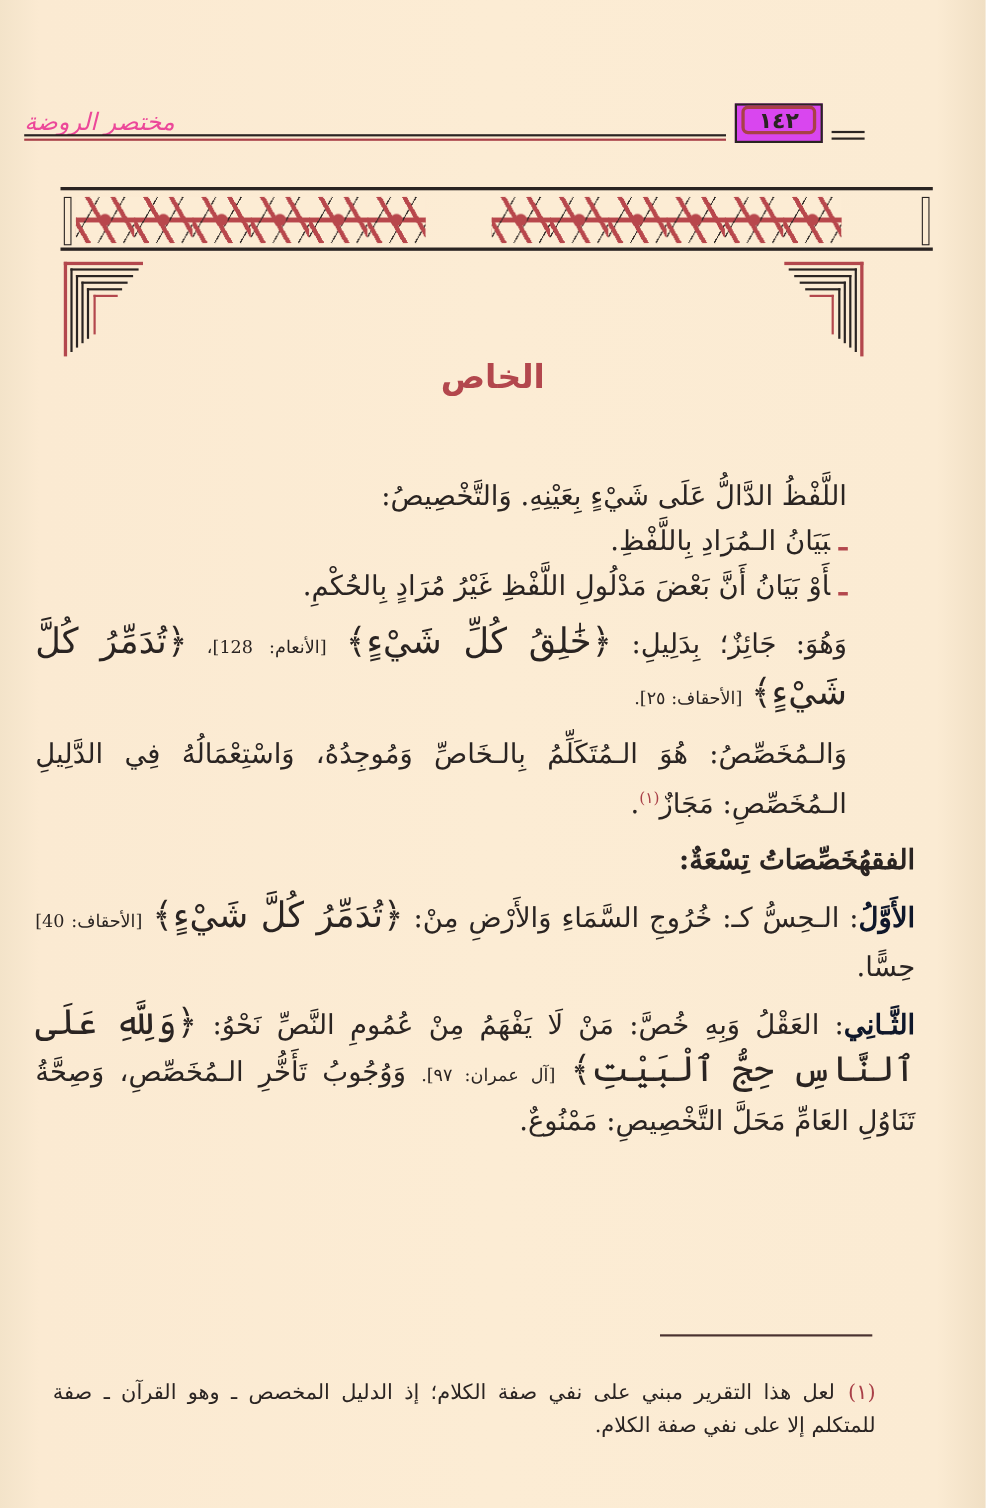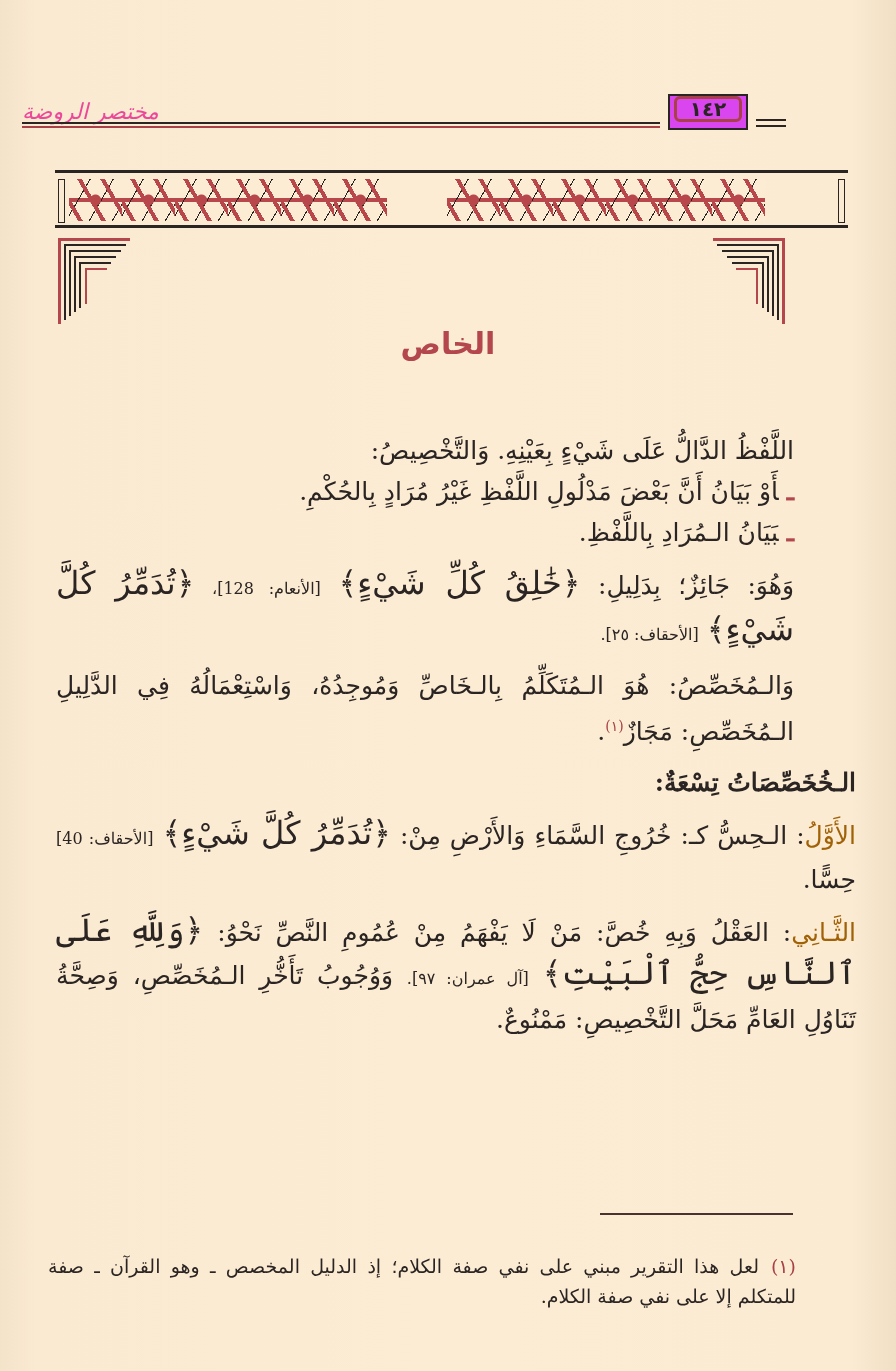--- a/index.html
+++ b/index.html
@@ -60,28 +60,28 @@
 
   
   .chapter-title {
     top: 326px; left: 0; width: 896px; text-align: center;
     font-family: "DejaVu Sans", sans-serif; font-weight: bold; font-size: 30px; color: #b3474d;
     direction: rtl;
   }
 
   
   .body {
-    top: 430px; left: 56px; width: 800px;
+    top: 430px; left: 32px; width: 800px;
     direction: rtl; text-align: justify;
     font-family: "DejaVu Serif", serif; font-size: 25px; line-height: 41px;
   }
   .body p { margin: 0; }
   .gap { height: 10px; }
   .dash { color: #b3474d; font-weight: bold; margin-left: 8px; }
-  .label-red { color: #a16207; font-weight: normal; margin-top: 12px; }
+  .label-red { color: #0f172a; font-weight: bold; margin-top: 12px; }
   .ref { font-size: 16px; }
   .quran { font-size: 32px; }
   .sup { font-size: 14px; color: #a94048; vertical-align: super; }
   .bold { font-weight: bold; }
   .indent { padding-right: 62px; }
 
   
   .fn-rule { top: 1213px; left: 600px; width: 193px; height: 2px; background: #4a3230; }
   .footnote {
     top: 1251px; left: 48px; width: 748px;
@@ -139,39 +139,39 @@
   <div class="l" style="right:21px; top:24px; width:2px; height:46px; background:#2a2422;"></div>
   <div class="l" style="right:27px; top:30px; width:22px; height:2px; background:#b3474d;"></div>
   <div class="l" style="right:27px; top:30px; width:2px; height:36px; background:#b3474d;"></div>
 </div>
 
 <div class="abs chapter-title">الخاص</div>
 
 <div class="abs body">
   <p class="indent">اللَّفْظُ الدَّالُّ عَلَى شَيْءٍ بِعَيْنِهِ. وَالتَّخْصِيصُ:</p>
   <p class="indent">
-    <span class="dash">ـ</span><span>أَوْ بَيَانُ أَنَّ بَعْضَ مَدْلُولِ اللَّفْظِ غَيْرُ مُرَادٍ بِالحُكْمِ.</span>
+    <span class="dash">ـ</span><span>بَيَانُ الـمُرَادِ بِاللَّفْظِ.</span>
   </p>
   <p class="indent">
-    <span class="dash">ـ</span><span>بَيَانُ الـمُرَادِ بِاللَّفْظِ.</span>
+    <span class="dash">ـ</span><span>أَوْ بَيَانُ أَنَّ بَعْضَ مَدْلُولِ اللَّفْظِ غَيْرُ مُرَادٍ بِالحُكْمِ.</span>
   </p>
   <div class="gap"></div>
   <p class="indent">
     <span>وَهُوَ: جَائِزٌ؛ بِدَلِيلِ:</span>
     <span class="quran">﴿خَٰلِقُ كُلِّ شَيْءٍ﴾</span>
     <span class="ref">[الأنعام: 128]،</span>
     <span class="quran">﴿تُدَمِّرُ كُلَّ شَيْءٍ﴾</span>
     <span class="ref">[الأحقاف: ٢٥].</span>
   </p>
   <div class="gap"></div>
   <p class="indent">
     <span>وَالـمُخَصِّصُ: هُوَ الـمُتَكَلِّمُ بِالـخَاصِّ وَمُوجِدُهُ، وَاسْتِعْمَالُهُ فِي الدَّلِيلِ الـمُخَصِّصِ: مَجَازٌ</span><span class="sup">(١)</span><span>.</span>
   </p>
   <div class="gap"></div>
-  <p class="bold">الـخُخَصِّصَاتُ تِسْعَةٌ:</p>
+  <p class="bold">الفقهُخَصِّصَاتُ تِسْعَةٌ:</p>
   <div class="gap"></div>
   <p>
     <span class="label-red">الأَوَّلُ</span><span>: الـحِسُّ كـ: خُرُوجِ السَّمَاءِ وَالأَرْضِ مِنْ:</span>
     <span class="quran">﴿تُدَمِّرُ كُلَّ شَيْءٍ﴾</span>
     <span class="ref">[الأحقاف: 40]</span>
     <span>حِسًّا.</span>
   </p>
   <div class="gap"></div>
   <p>
     <span class="label-red">الثَّـانِي</span><span>: العَقْلُ وَبِهِ خُصَّ: مَنْ لَا يَفْهَمُ مِنْ عُمُومِ النَّصِّ نَحْوُ:</span>

